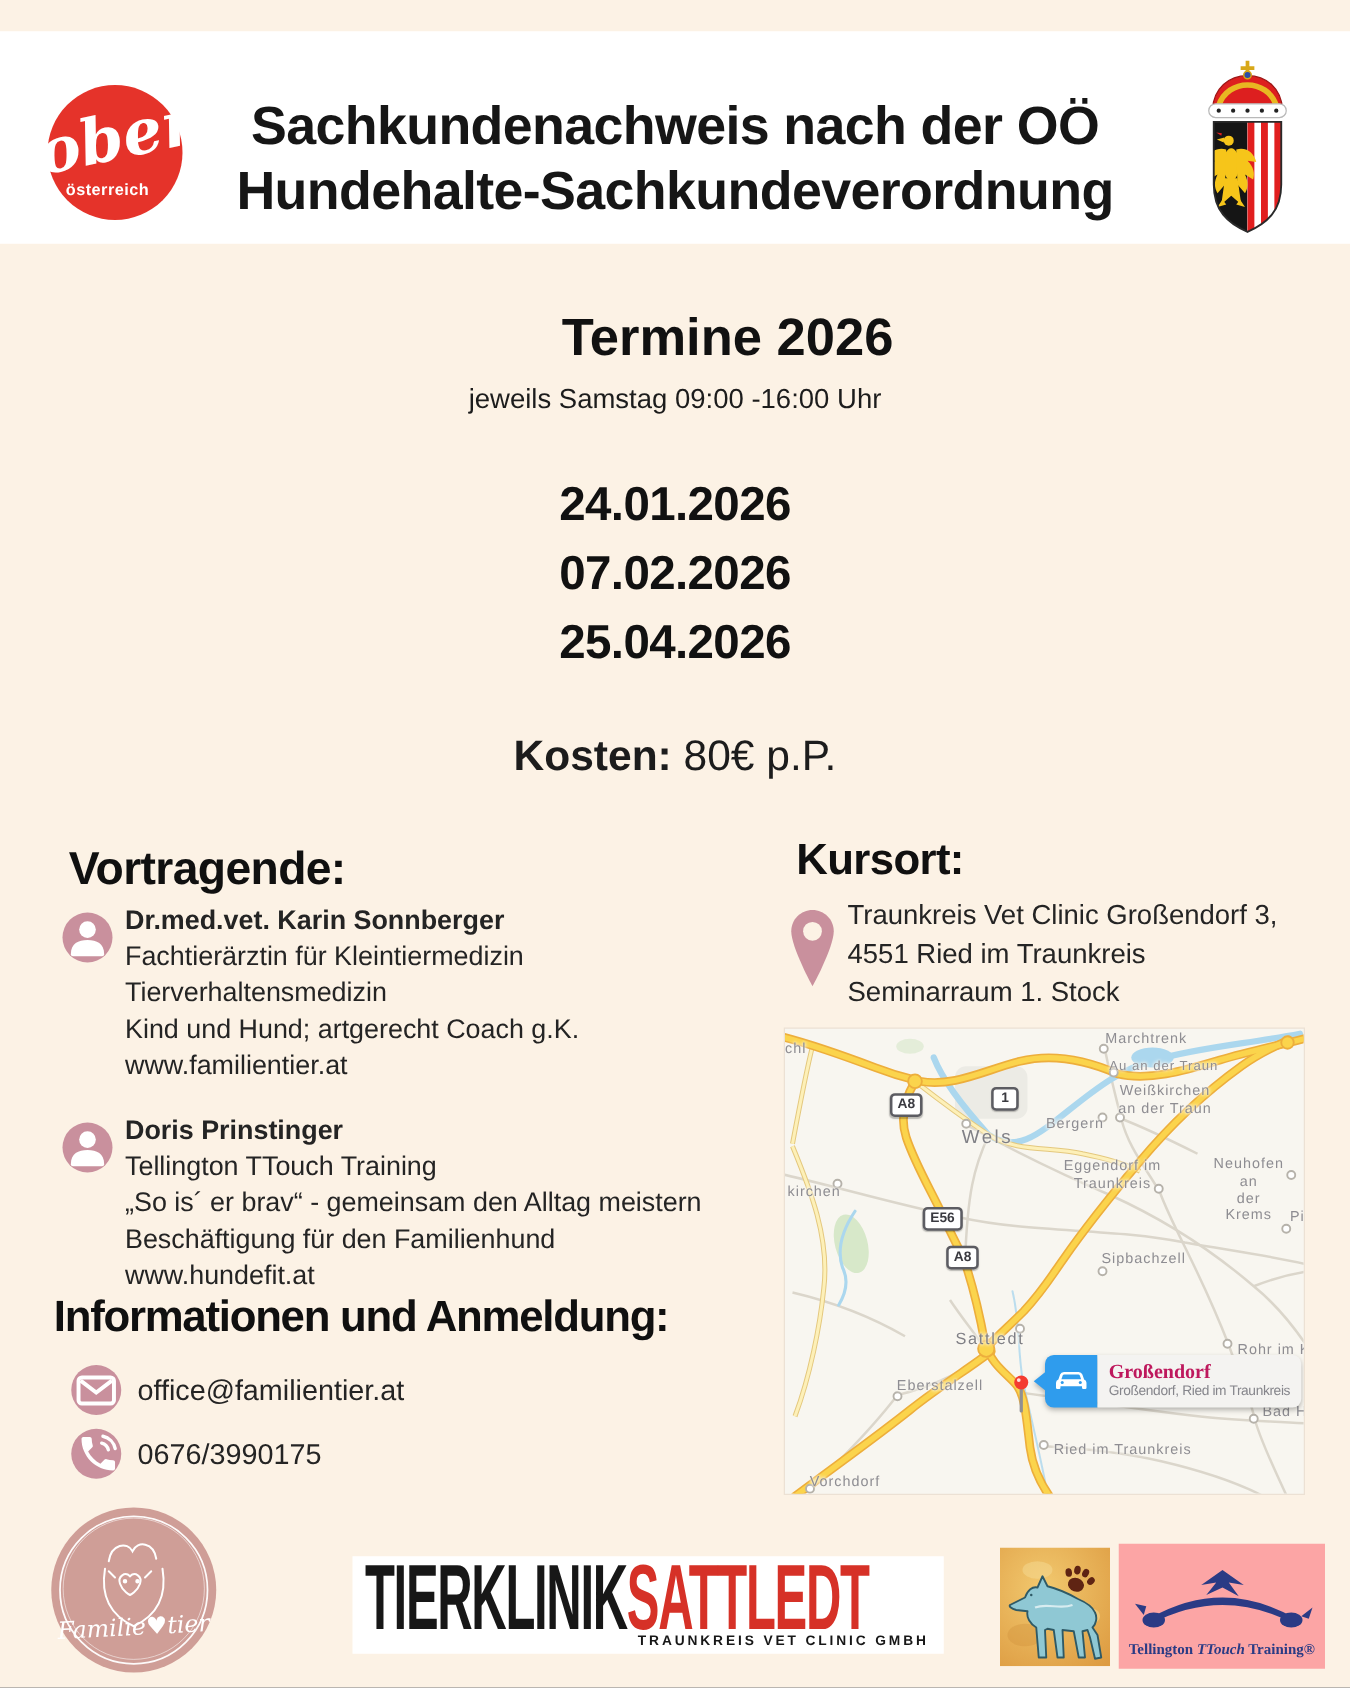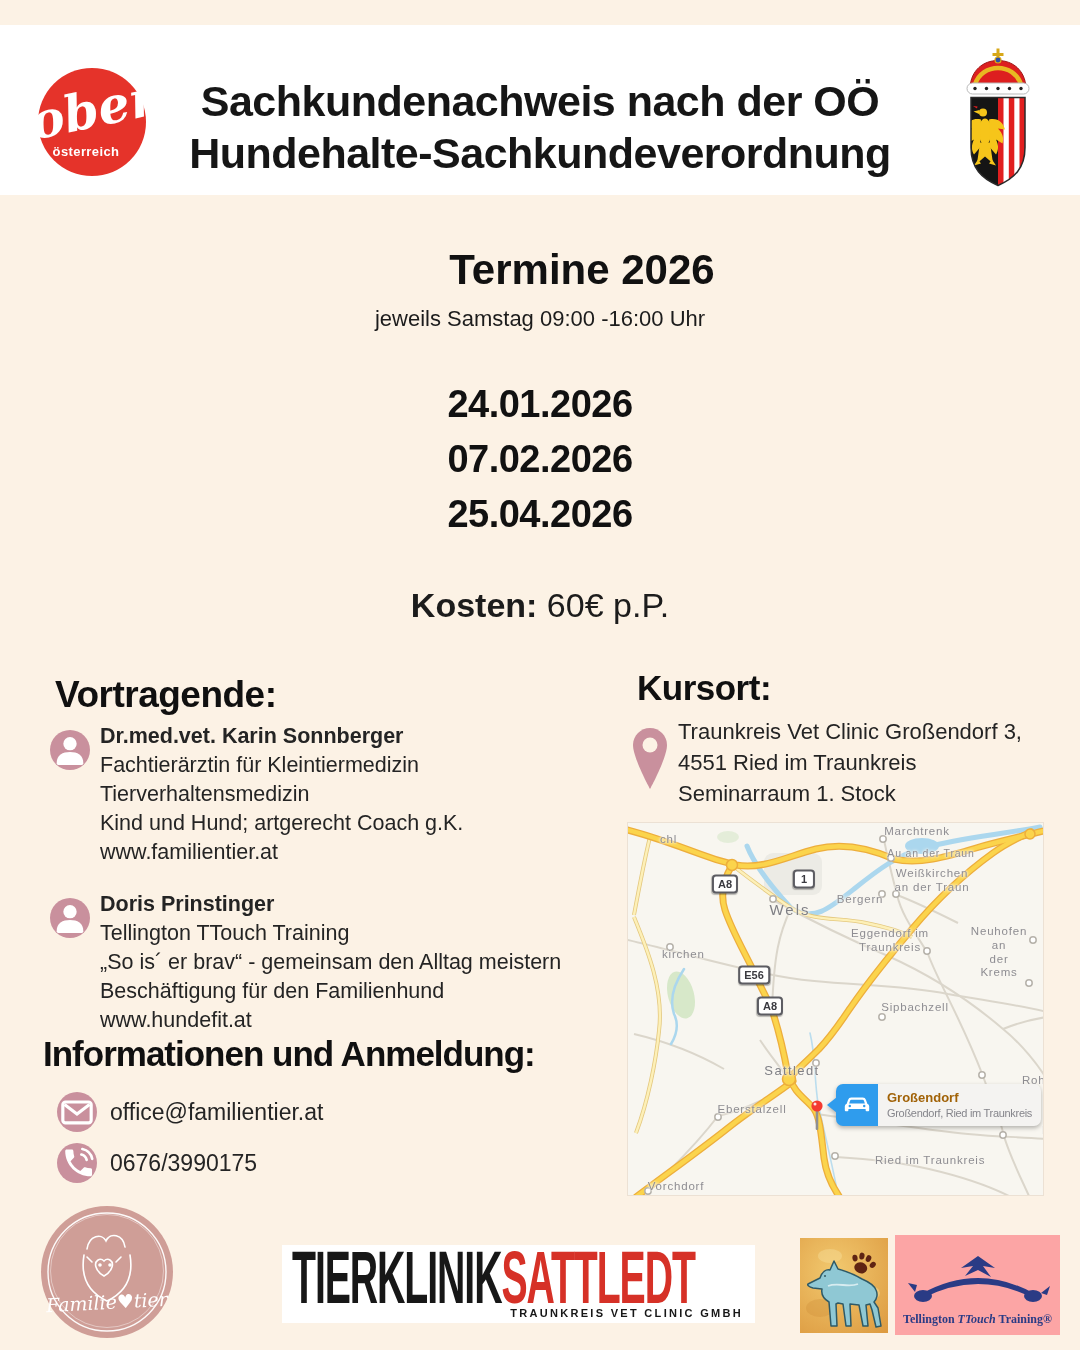--- a/index.html
+++ b/index.html
@@ -50,33 +50,33 @@
   .pin{position:absolute;left:632px;top:727px;}
   .venue-lines{position:absolute;left:678px;top:716px;font-size:22px;line-height:31px;color:#242424;white-space:nowrap;}
 
   
   .map{position:absolute;left:628px;top:823px;width:415px;height:372px;background:#f8f6f0;overflow:hidden;
        box-shadow:0 0 0 1px rgba(120,110,90,.12);}
   .map .roads{position:absolute;left:0;top:0;}
   .ml{position:absolute;transform:translate(-50%,-50%);font-size:11.5px;color:#8e8d92;letter-spacing:.8px;
       text-align:center;white-space:pre-line;line-height:1.2;
       text-shadow:0 0 2px #f8f6f0,0 0 3px #f8f6f0,0 0 4px #f8f6f0;}
-  .ml.edge{transform:translateY(-50%);text-align:center;white-space:nowrap;margin-left:32px;}
+  .ml.edge{transform:translateY(-50%);text-align:center;white-space:nowrap;}
   .ml.big{font-size:15px;letter-spacing:2px;color:#7f7f85;}
   .ml.mid{font-size:13px;letter-spacing:1.4px;color:#7f7f85;}
   .badge{position:absolute;transform:translate(-50%,-50%);background:#fff;border:2px solid #5c5c62;
          border-radius:4px;font-size:11px;font-weight:bold;color:#3a3a40;padding:0 4px;line-height:15px;
          box-shadow:0 1px 1px rgba(0,0,0,.25);}
   .callout{position:absolute;left:208px;top:261px;height:42px;display:flex;
            filter:drop-shadow(0 2px 2px rgba(0,0,0,.28));}
   .co-tail{position:absolute;left:-9px;top:13px;width:0;height:0;border-top:8px solid transparent;
            border-bottom:8px solid transparent;border-right:10px solid #2f9ced;}
   .co-blue{width:42px;background:#2f9ced;border-radius:7px 0 0 7px;display:flex;align-items:center;justify-content:center;}
   .co-info{width:163px;background:#f4f3f1;border-radius:0 7px 7px 0;padding:5px 9px 0 9px;box-sizing:border-box;}
-  .co-title{font-size:13px;font-weight:bold;color:#a16207;line-height:17px;}
+  .co-title{font-size:16px;font-weight:bold;color:#be185d;line-height:17px;font-family:Liberation Serif, serif;}
   .co-sub{font-size:11px;color:#85858b;line-height:14px;white-space:nowrap;letter-spacing:-.3px;}
 
   
   .ft-logo{position:absolute;left:40px;top:1205px;width:134px;height:134px;}
   .ft-script{position:absolute;left:0;right:0;top:86px;text-align:center;color:#fff;
              font-family:"DejaVu Serif",serif;font-style:italic;font-size:19px;transform:rotate(-3deg);}
   .tk-box{position:absolute;left:282px;top:1245px;width:473px;height:78px;background:#fff;}
   .tk-row{position:absolute;left:10px;top:-6px;display:flex;white-space:nowrap;
           font-size:74px;font-weight:700;letter-spacing:-2px;line-height:78px;
           transform:scaleX(.53);transform-origin:0 50%;}
@@ -145,21 +145,21 @@
 
   <h1 class="sch-title">Termine 2026</h1>
   <div class="sch-sub">jeweils Samstag 09:00 -16:00 Uhr</div>
   <div class="dates">
     <div>24.01.2026</div>
     <div>07.02.2026</div>
     <div>25.04.2026</div>
   </div>
   <div class="cost">
     <b>Kosten:</b>
-    <span>60€ p.P.</span>
+    <span>80€ p.P.</span>
   </div>
 
   <h2 class="sec-h h-vortr">Vortragende:</h2>
 
   <div class="speaker" style="top:722px;">
     <div class="picon">
       <svg viewBox="0 0 24 24">
           <g fill="#fff">
             <circle cx="12" cy="8.2" r="4"></circle>
       <path d="M4 20 C4 14.8 7.6 13.2 12 13.2 C16.4 13.2 20 14.8 20 20 Q20 21 19 21 L5 21 Q4 21 4 20 Z"></path>

